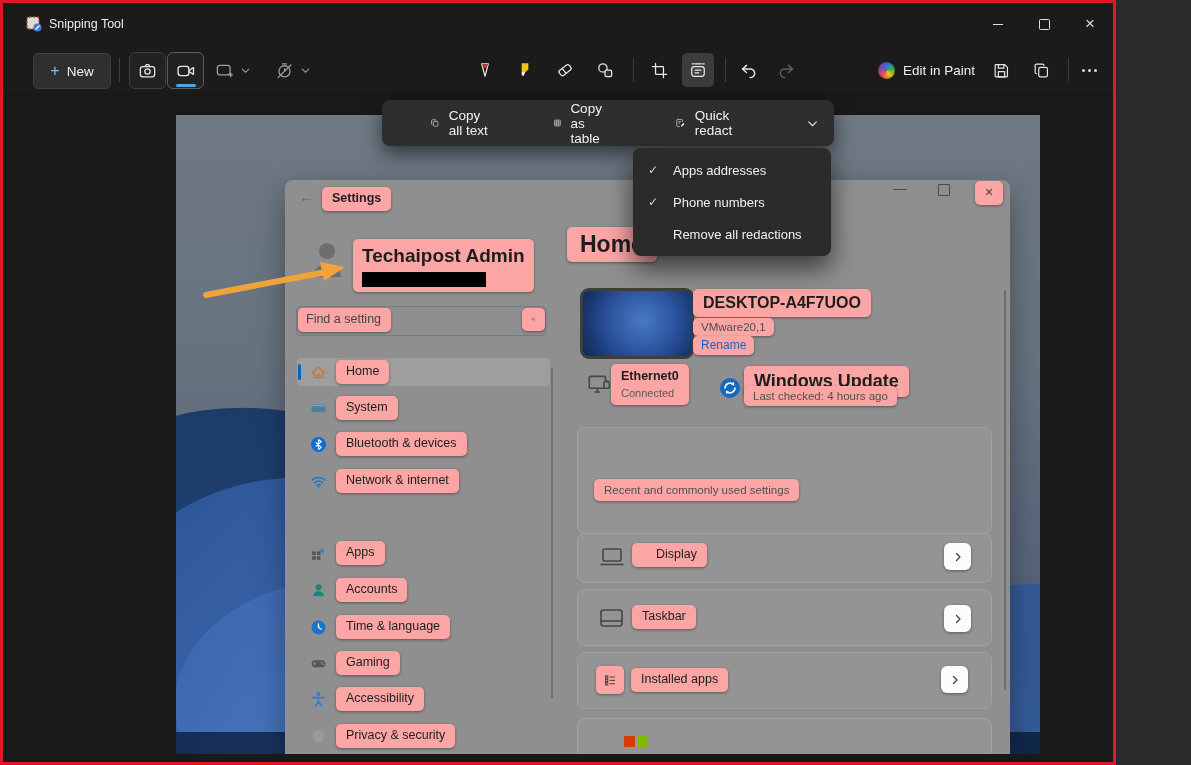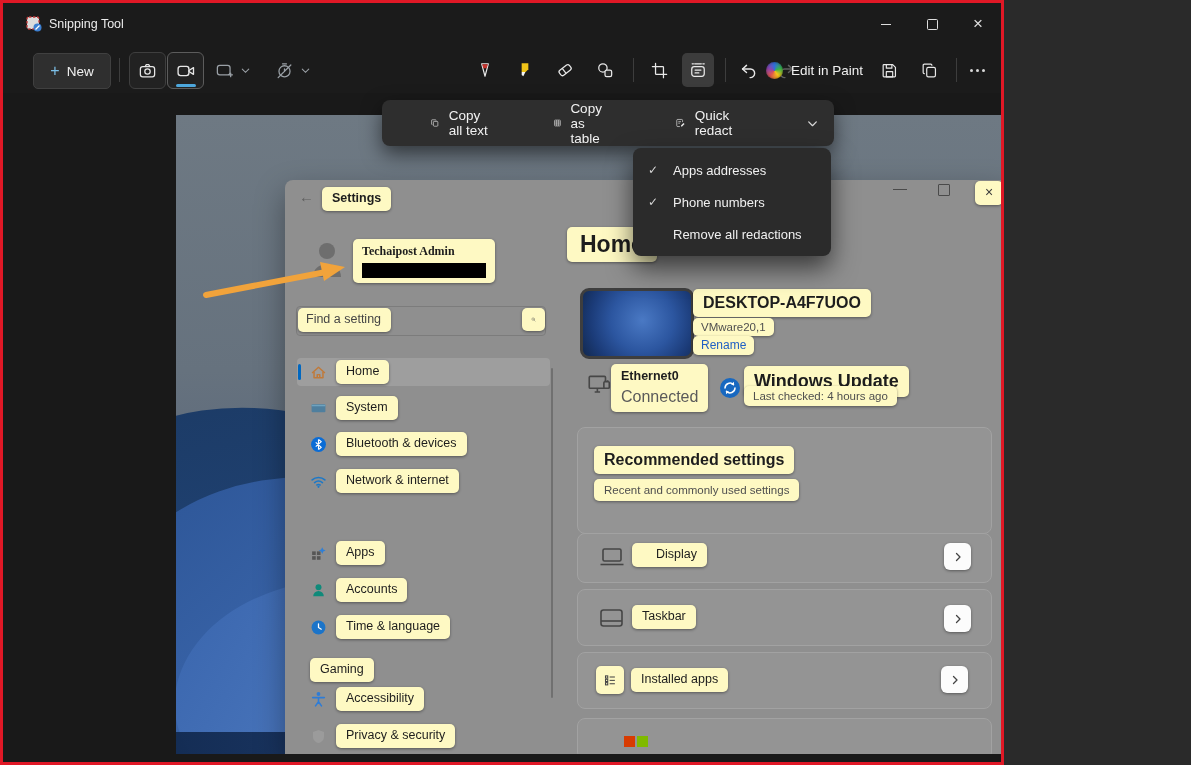--- a/index.html
+++ b/index.html
@@ -1,16 +1,16 @@
 <!DOCTYPE html>
 <html><head>
 <meta charset="utf-8">
 <style>
   html,body{margin:0;padding:0;background:#2a2a2a;font-family:"Liberation Sans","DejaVu Sans",sans-serif;}
-  .stage{position:relative;width:1004px;height:765px;box-sizing:border-box;background:#1b1b1b;
+  .stage{position:relative;width:1116px;height:765px;box-sizing:border-box;background:#1b1b1b;
          border:3px solid #e01826;overflow:hidden;color:#e8e8e8;}
   .abs{position:absolute;}
   svg{display:block;}
   
   .titlebar{position:absolute;left:0;top:0;right:0;height:42px;display:flex;align-items:center;}
   .title-text{font-size:12.5px;color:#ececec;margin-left:10px;}
   .wincontrols{position:absolute;right:0;top:0;height:42px;display:flex;}
   .wc{width:46px;height:42px;display:flex;align-items:center;justify-content:center;color:#dedede;font-size:15px;}
   .wc .sq{width:9px;height:9px;border:1.2px solid #dedede;border-radius:1.5px;}
   .wc .mn{width:10px;border-top:1.4px solid #dedede;display:block;}
@@ -31,21 +31,21 @@
   .dots{display:flex;gap:3px;align-items:center;}
   .dots i{width:3px;height:3px;border-radius:50%;background:#d8d8d8;}
   
   .canvas{position:absolute;left:0;top:90px;right:0;bottom:0;background:#191919;}
   .shot{position:absolute;left:173px;top:22px;width:864px;height:639px;overflow:hidden;
         background:linear-gradient(180deg,#6e7983 0%,#66727e 40%,#54627a 75%,#3c4f70 100%);}
   .petal{position:absolute;opacity:.95;}
   
   .setwin{position:absolute;left:109px;top:65px;width:725px;height:574px;background:#8f8f8f;
           border-radius:8px 8px 0 0;box-shadow:0 12px 30px rgba(0,0,0,.35);overflow:hidden;}
-  .pill{display:inline-flex;align-items:center;background:#fef9c3;border-radius:5px;
+  .pill{display:inline-flex;align-items:center;background:#fca5a5;border-radius:5px;
         box-shadow:0 1px 3px rgba(0,0,0,.4);color:#1d1d1d;padding:4px 10px;font-size:12.5px;
         white-space:nowrap;line-height:1.25;}
   .pill.b{font-weight:700;}
   .muted{color:#5a5a5a;}
   .srow{position:absolute;left:25px;display:flex;align-items:center;gap:9px;height:28px;}
   .chevbtn{position:absolute;width:27px;height:27px;background:#fcfcfc;border-radius:6px;
            box-shadow:0 1px 3px rgba(0,0,0,.4);display:flex;align-items:center;justify-content:center;}
   .card{position:absolute;background:#949494;border:1px solid #a2a2a2;border-radius:8px;}
   
   .ocrbar{position:absolute;left:379px;top:7px;width:452px;height:46px;background:#2e2e2e;border-radius:8px;
@@ -227,21 +227,21 @@
         <span class="abs" style="left:14px;top:8px;color:#5f5f5f;font-size:15px;">←</span>
         <span class="pill" style="position:absolute;left:37px;top:7px;font-weight:600;">Settings</span>
 
         <span class="abs" style="left:26px;top:61px;">
           <svg width="32" height="40" viewBox="0 0 32 40">
             <circle cx="16" cy="10" r="8" fill="#6e6e6e"></circle>
             <path d="M2 36c0-8 6.3-13 14-13s14 5 14 13z" fill="#6e6e6e"></path>
           </svg>
         </span>
         <span class="pill b" style="position:absolute;left:68px;top:59px;flex-direction:column;align-items:flex-start;padding:5px 9px;">
-          <span style="font-size:12px;font-family:Liberation Serif, serif;">Techaipost Admin</span>
+          <span style="font-size:19px;">Techaipost Admin</span>
           <span style="margin-top:4px;width:124px;height:15px;background:#000;display:block;"></span>
         </span>
 
         <span class="abs" style="left:11px;top:126px;width:248px;height:28px;border:1px solid #7c7c7c;border-radius:4px;"></span>
         <span class="pill" style="position:absolute;left:13px;top:128px;color:#454545;padding-left:8px;">Find a setting</span>
         <span class="pill" style="position:absolute;left:237px;top:128px;width:5px;height:15px;justify-content:center;padding:4px 9px;">
           <svg width="13" height="13" viewBox="0 0 24 24" fill="none" stroke="#555" stroke-width="2" stroke-linecap="round">
             <circle cx="10" cy="10" r="6"></circle>
               <path d="M14.5 14.5L20 20"></path>
           </svg>
@@ -298,21 +298,21 @@
           </svg>
           <span class="pill">Accounts</span>
         </div>
         <div class="srow" style="top:433px;">
           <svg width="17" height="17" viewBox="0 0 16 16">
             <circle cx="8" cy="8" r="6.5" fill="#1b74c9"></circle>
               <path d="M8 4.5V8l2.6 1.6" stroke="#fff" stroke-width="1.2" fill="none" stroke-linecap="round"></path>
           </svg>
           <span class="pill">Time &amp; language</span>
         </div>
-        <div class="srow" style="top:469px;flex-direction:column;">
+        <div class="srow" style="top:469px;">
           <svg width="17" height="17" viewBox="0 0 16 16">
             <rect x="1.5" y="5" width="13" height="6.5" rx="3.2" fill="#555"></rect>
             <circle cx="11" cy="7.2" r=".9" fill="#8d8d8d"></circle>
               <circle cx="12.6" cy="8.8" r=".9" fill="#8d8d8d"></circle>
             <path d="M4.2 6.8v2.8M2.8 8.2h2.8" stroke="#8d8d8d" stroke-width="1"></path>
           </svg>
           <span class="pill">Gaming</span>
         </div>
         <div class="srow" style="top:505px;">
           <svg width="17" height="17" viewBox="0 0 16 16" stroke="#2e7cd6" stroke-width="1.5" fill="none" stroke-linecap="round">
@@ -342,37 +342,36 @@
         <span class="abs" style="left:301px;top:192px;">
           <svg width="26" height="26" viewBox="0 0 24 24" fill="none" stroke="#474747" stroke-width="1.5" stroke-linejoin="round">
             <rect x="3" y="4" width="15" height="11" rx="1"></rect>
               <path d="M8 18.5h5M10.5 15v3.5"></path>
             <rect x="16.5" y="9" width="5" height="6" rx="1" fill="#8f8f8f"></rect>
               <path d="M18 9V7.5M20 9V7.5"></path>
           </svg>
         </span>
         <span class="pill" style="position:absolute;left:326px;top:184px;flex-direction:column;align-items:flex-start;padding:5px 10px;">
           <span style="font-weight:700;font-size:12.5px;">Ethernet0</span>
-          <span class="muted" style="font-size:16px;margin-top:2px;">Connected</span>
+          <span class="muted" style="font-size:11px;margin-top:2px;">Connected</span>
         </span>
 
         <span class="abs" style="left:434px;top:197px;">
           <svg width="22" height="22" viewBox="0 0 22 22">
             <circle cx="11" cy="11" r="10" fill="#1868c0"></circle>
             <path d="M6 11a5 5 0 0 1 8.5-3.4" fill="none" stroke="#fff" stroke-width="1.5" stroke-linecap="round"></path>
             <path d="M15 4.8v3h-3z" fill="#fff"></path>
             <path d="M16 11a5 5 0 0 1-8.5 3.4" fill="none" stroke="#fff" stroke-width="1.5" stroke-linecap="round"></path>
             <path d="M7 17.2v-3h3z" fill="#fff"></path>
           </svg>
         </span>
         <span class="pill b" style="position:absolute;left:459px;top:186px;font-size:18px;">Windows Update</span>
         <span class="pill" style="position:absolute;left:459px;top:206px;font-size:11.5px;color:#4f4f4f;padding:3px 9px;">Last checked: 4 hours ago</span>
 
         <div class="card" style="left:292px;top:247px;width:413px;height:105px;"></div>
-        <span class="pill b" style="position:absolute;left:309px;top:266px;font-size:16px;">Recommended settings</span>
         <span class="pill" style="position:absolute;left:309px;top:299px;font-size:11.5px;color:#4f4f4f;">Recent and commonly used settings</span>
 
         <div class="card" style="left:292px;top:353px;width:413px;height:48px;"></div>
         <span class="abs" style="left:314px;top:366px;">
           <svg width="26" height="22" viewBox="0 0 26 22" fill="none" stroke="#454545" stroke-width="1.6">
             <rect x="4" y="3" width="18" height="12" rx="1.5"></rect>
               <path d="M1.5 18.5h23"></path>
           </svg>
         </span>
         <span class="pill" style="position:absolute;left:347px;top:363px;padding-left:24px;">Display</span>

